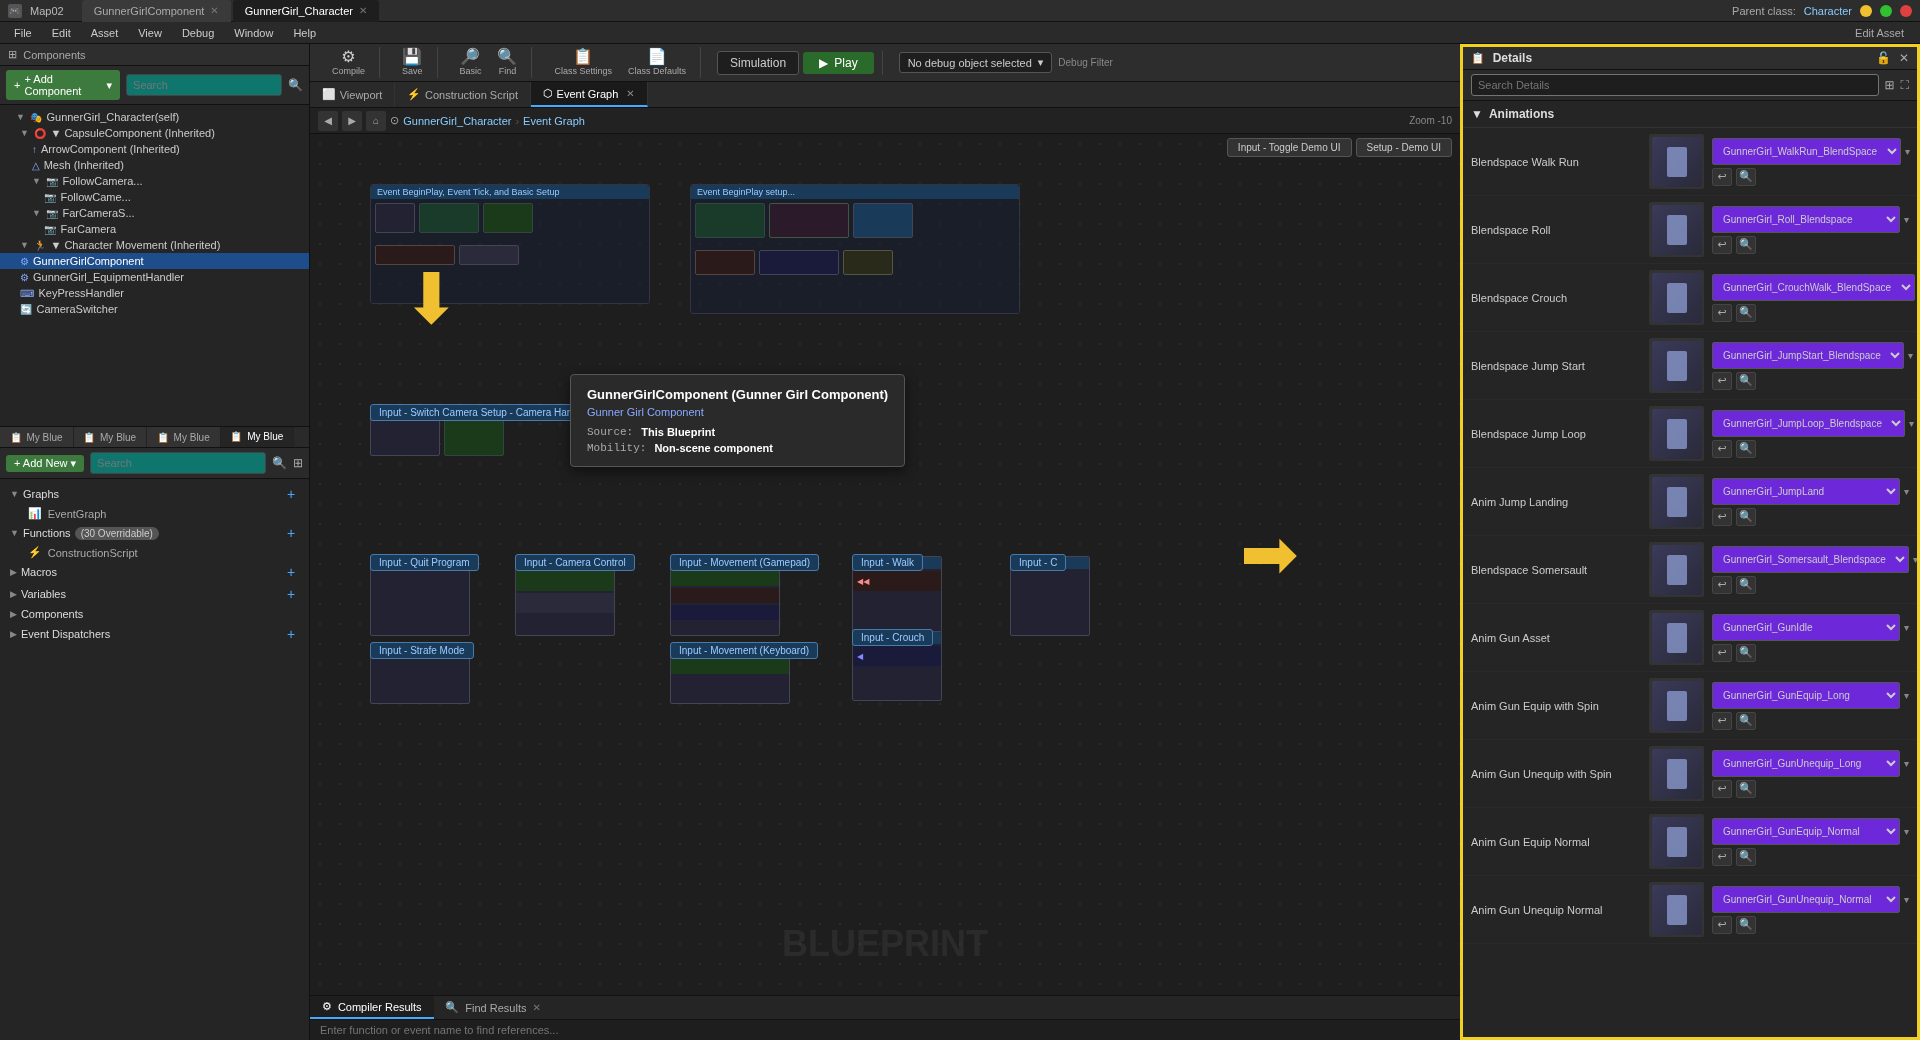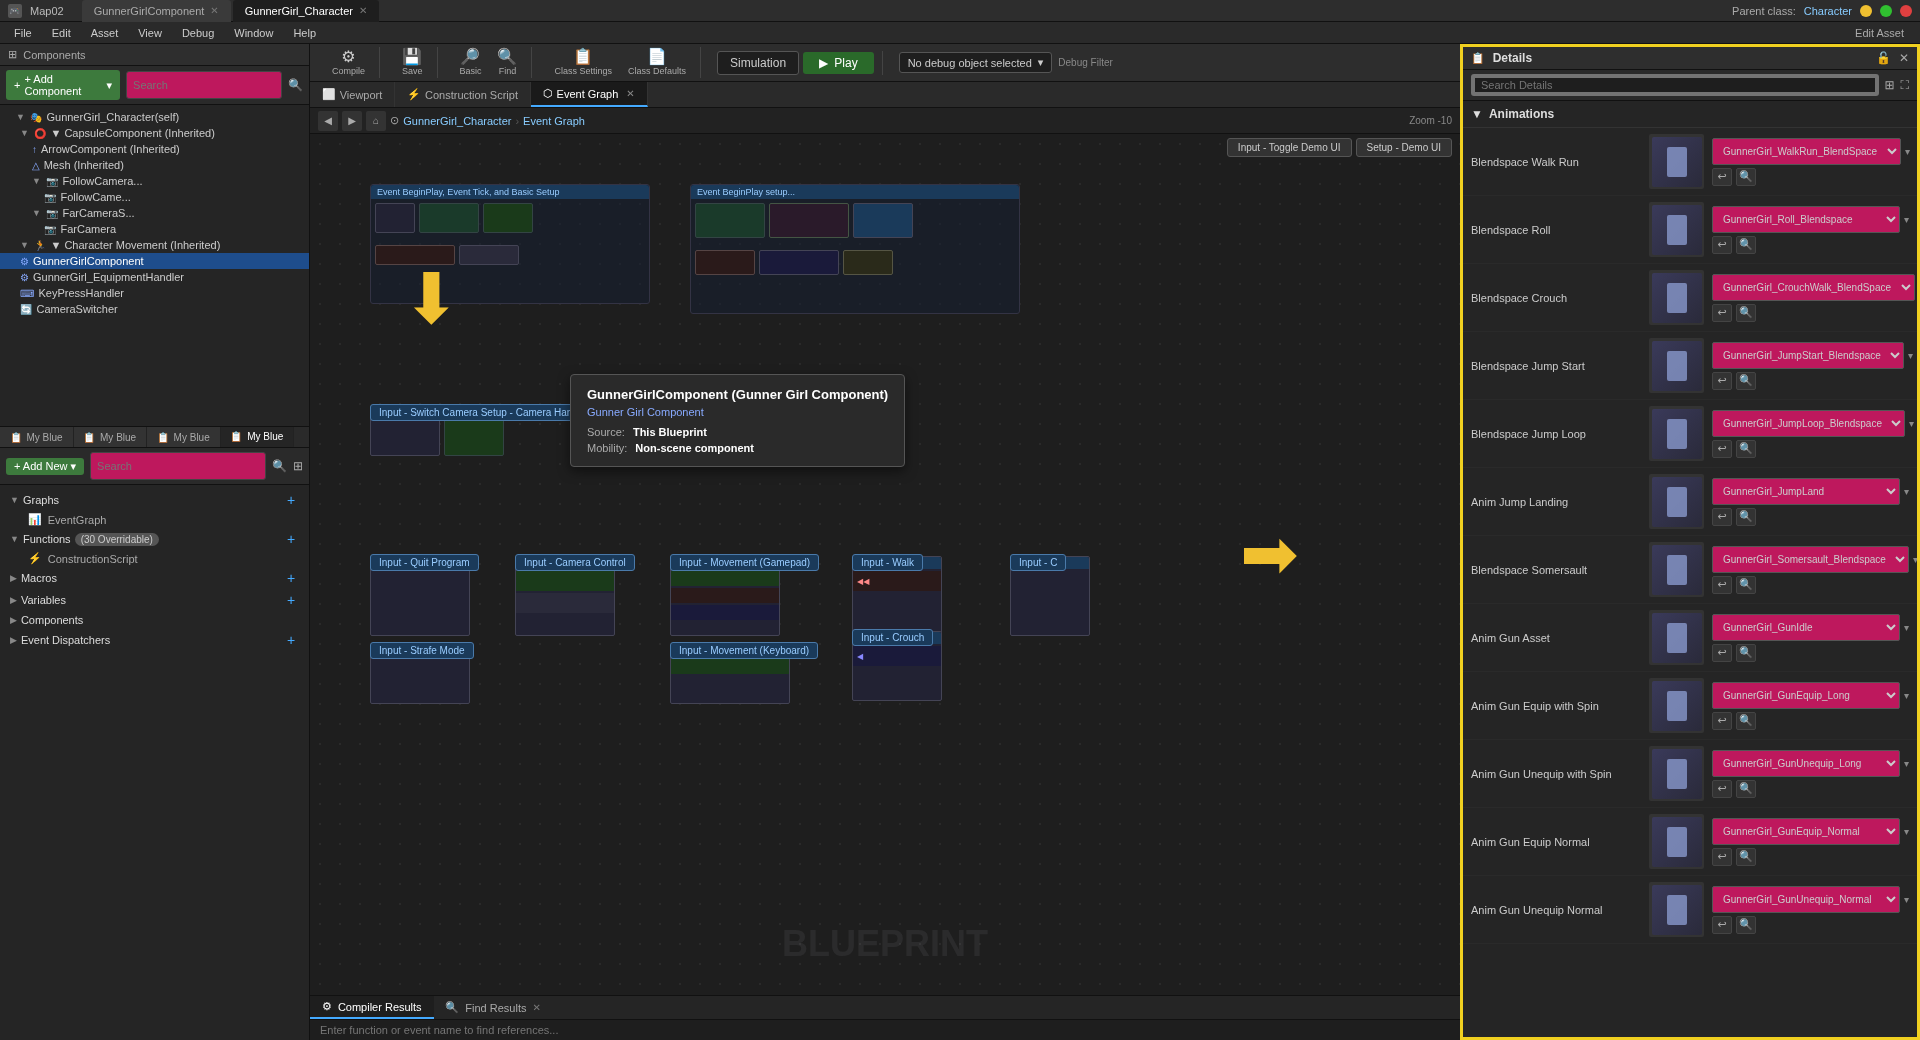--- a/index.html
+++ b/index.html
@@ -27,21 +27,21 @@
 
     
     .main-layout { display: flex; height: calc(1040px - 44px); }
 
     
     .left-panel { width: 310px; background: #252525; border-right: 1px solid #111; display: flex; flex-direction: column; }
     .panel-header { background: #2e2e2e; padding: 4px 8px; font-size: 11px; color: #aaa; border-bottom: 1px solid #111; display: flex; align-items: center; gap: 6px; }
     .components-section { flex: 1; display: flex; flex-direction: column; min-height: 0; }
     .comp-toolbar { background: #2a2a2a; display: flex; align-items: center; padding: 4px 6px; gap: 6px; border-bottom: 1px solid #111; }
     .add-comp-btn { background: #3d7a3d; color: #fff; padding: 3px 8px; border-radius: 3px; font-size: 11px; cursor: pointer; display: flex; align-items: center; gap: 4px; }
-    .search-box { background: #be185d; border: 1px solid #444; border-radius: 3px; padding: 2px 6px; color: #ccc; font-size: 11px; flex: 1; height: 28px; }
+    .search-box { background: #0f766e; border: 1px solid #444; border-radius: 3px; padding: 2px 6px; color: #ccc; font-size: 11px; flex: 1; height: 22px; }
     .search-icon-btn { background: none; border: none; color: #aaa; cursor: pointer; font-size: 12px; }
     .comp-tree { flex: 1; overflow-y: auto; padding: 4px 0; }
     .tree-item { padding: 2px 8px 2px 16px; cursor: pointer; display: flex; align-items: center; gap: 4px; font-size: 11px; color: #ccc; }
     .tree-item.selected { background: #1e4d8c; color: #fff; }
     .tree-arrow { font-size: 9px; color: #888; width: 10px; }
     .tree-icon { font-size: 10px; color: #88aaff; }
     .indent-1 { padding-left: 20px; }
     .indent-2 { padding-left: 32px; }
     .indent-3 { padding-left: 44px; }
 
@@ -82,46 +82,46 @@
     
     .blueprint-canvas { flex: 1; background: #1e1e1e; position: relative; overflow: hidden; background-image: radial-gradient(circle, #2a2a2a 1px, transparent 1px); background-size: 20px 20px; }
     .canvas-overlay-tabs { position: absolute; top: 4px; right: 8px; display: flex; gap: 4px; }
     .canvas-tab-btn { background: #333; border: 1px solid #555; color: #ccc; padding: 3px 10px; border-radius: 3px; font-size: 10px; cursor: pointer; }
 
     
     .component-tooltip { position: absolute; background: #2a2a2a; border: 1px solid #555; border-radius: 4px; padding: 12px 16px; font-size: 11px; color: #ccc; z-index: 100; min-width: 280px; box-shadow: 0 4px 12px rgba(0,0,0,0.5); }
     .tooltip-title { font-size: 13px; font-weight: bold; color: #fff; margin-bottom: 4px; }
     .tooltip-subtitle { color: #8af; margin-bottom: 8px; }
     .tooltip-row { display: flex; gap: 8px; margin-top: 4px; }
-    .tooltip-label { color: #aaa; }
+    .tooltip-label { color: #aaa; font-family: Liberation Mono, monospace; }
     .tooltip-value { color: #fff; font-weight: bold; }
 
     
     .bottom-bar { background: #252525; border-top: 1px solid #111; display: flex; flex-direction: column; }
     .bottom-tab-row { display: flex; border-bottom: 1px solid #111; }
     .bottom-tab { padding: 4px 12px; font-size: 11px; color: #aaa; cursor: pointer; display: flex; align-items: center; gap: 6px; }
     .bottom-tab.active { background: #1e1e1e; color: #fff; border-bottom: 2px solid #4af; }
     .find-input { background: #1e1e1e; border: none; color: #666; font-size: 11px; padding: 4px 10px; flex: 1; }
 
     
     .right-panel { width: 460px; background: #252525; border-left: 1px solid #111; display: flex; flex-direction: column; border: 3px solid #f0d020; }
     .right-panel-header { background: #2e2e2e; display: flex; align-items: center; padding: 4px 8px; gap: 8px; border-bottom: 1px solid #111; }
     .right-panel-title { font-size: 12px; font-weight: bold; color: #ddd; flex: 1; }
-    .search-details { background: #1e1e1e; border: 4px solid #737373; border-radius: 3px; padding: 2px 6px; color: #ccc; font-size: 11px; flex: 1; height: 22px; }
+    .search-details { background: #1e1e1e; border: 1px solid #737373; border-radius: 3px; padding: 2px 6px; color: #ccc; font-size: 11px; flex: 1; height: 22px; }
     .details-icon-btn { background: none; border: none; color: #aaa; cursor: pointer; font-size: 12px; }
     .animations-section { padding: 6px 8px; font-size: 12px; font-weight: bold; color: #ddd; border-bottom: 1px solid #333; display: flex; align-items: center; gap: 6px; }
     .anim-list { flex: 1; overflow-y: auto; }
     .anim-row { display: flex; align-items: center; padding: 6px 8px; border-bottom: 1px solid #2a2a2a; gap: 8px; }
     .anim-label { flex: 0 0 170px; font-size: 11px; color: #ccc; }
     .anim-thumb { width: 55px; height: 55px; background: #333; border-radius: 2px; flex-shrink: 0; overflow: hidden; display: flex; align-items: center; justify-content: center; }
     .anim-thumb-img { width: 50px; height: 50px; background: linear-gradient(135deg, #3a3a5a 0%, #2a2a3a 100%); border-radius: 2px; position: relative; }
     .anim-figure { position: absolute; width: 20px; height: 30px; background: #8899cc; border-radius: 2px; top: 10px; left: 15px; opacity: 0.8; }
     .anim-controls { display: flex; flex-direction: column; flex: 1; gap: 3px; }
     .anim-select-row { display: flex; align-items: center; gap: 4px; }
-    .anim-dropdown { background: #be185d; border: 1px solid #555; color: #ccc; padding: 6px 6px; font-size: 10px; border-radius: 2px; flex: 1; cursor: pointer; }
+    .anim-dropdown { background: #6d28d9; border: 1px solid #555; color: #ccc; padding: 6px 6px; font-size: 10px; border-radius: 2px; flex: 1; cursor: pointer; }
     .anim-icon-row { display: flex; gap: 4px; }
     .anim-icon-btn { background: #333; border: 1px solid #444; color: #aaa; width: 20px; height: 18px; border-radius: 2px; cursor: pointer; font-size: 11px; display: flex; align-items: center; justify-content: center; }
     .node-label { position: absolute; background: #2a2a2a; border: 1px solid #555; border-radius: 3px; padding: 2px 8px; font-size: 10px; color: #ccc; white-space: nowrap; }
     .node-label.blue-header { background: #1a3a5a; border-color: #4a7aaa; color: #9cf; }
   </style>
 </head>
 <body>
 
 <div class="title-bar">
   <div class="title-bar-left">

